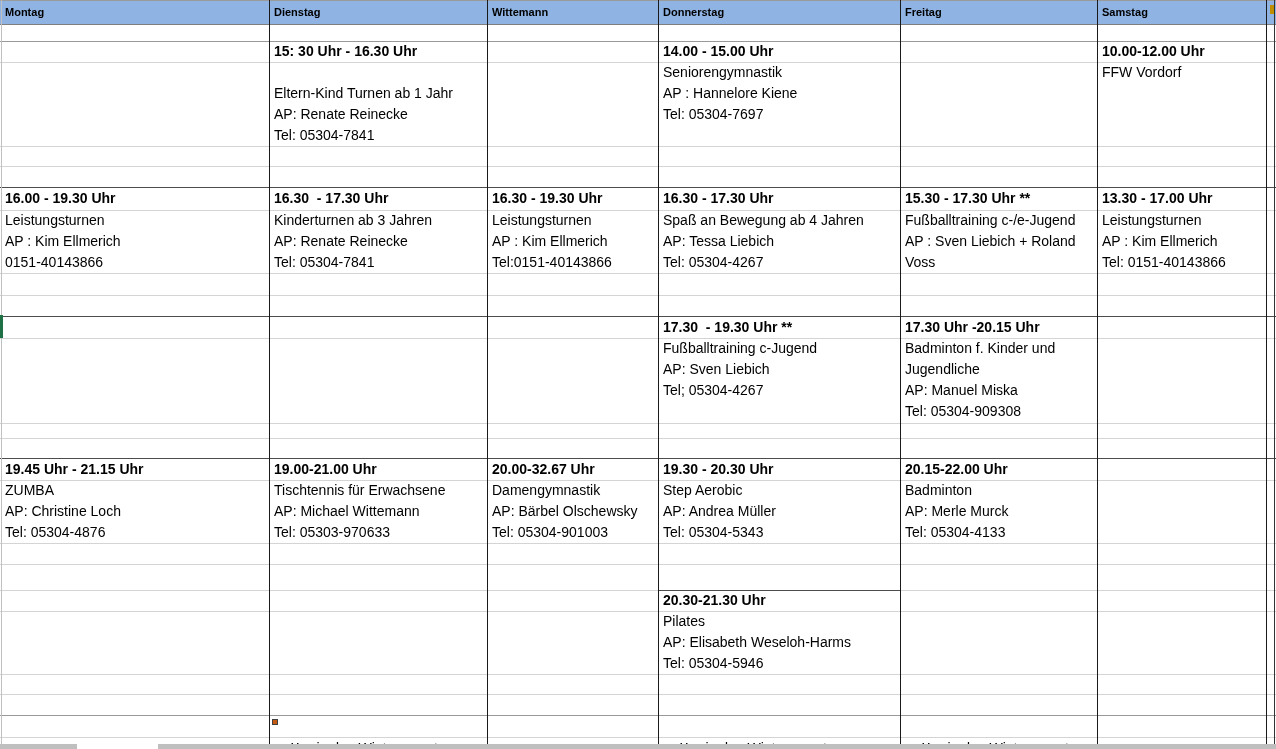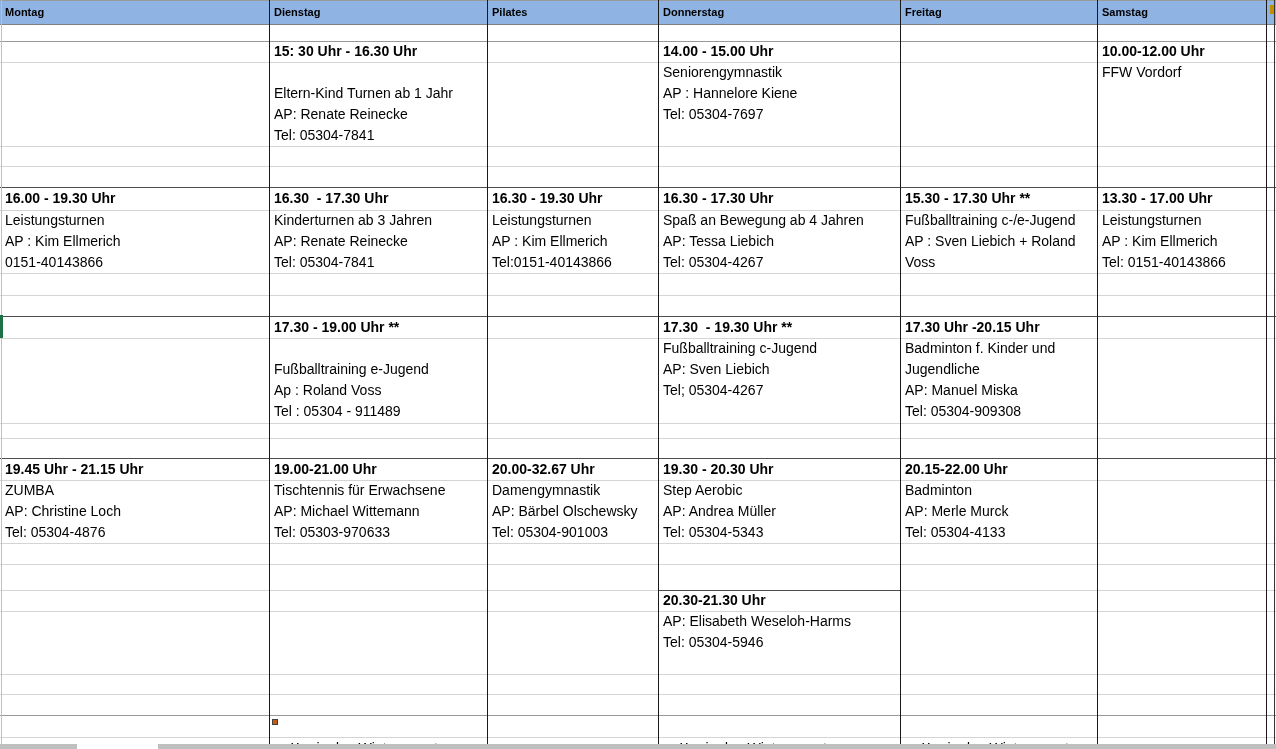--- a/index.html
+++ b/index.html
@@ -25,21 +25,21 @@
   .speck{position:absolute;left:1270px;top:5px;width:4px;height:9px;background:#bf8f00;}
 </style>
 </head>
 <body>
 
 <div id="app">
 
   <div class="hdr-bg"></div>
   <div class="hdr" style="left:1px;width:268px;">Montag</div>
   <div class="hdr" style="left:270px;width:217px;">Dienstag</div>
-  <div class="hdr" style="left:488px;width:170px;">Pilates</div>
+  <div class="hdr" style="left:488px;width:170px;">Wittemann</div>
   <div class="hdr" style="left:659px;width:241px;">Donnerstag</div>
   <div class="hdr" style="left:901px;width:196px;">Freitag</div>
   <div class="hdr" style="left:1098px;width:168px;">Samstag</div>
 
   <div class="hl" style="top:0;background:#9a9a9a;"></div>
   <div class="hl" style="top:41px;background:#999;"></div>
   <div class="hl" style="top:62px;"></div>
   <div class="hl" style="top:146px;"></div>
   <div class="hl" style="top:166px;"></div>
   <div class="hl" style="top:187px;background:#4d4d4d;"></div>
@@ -90,27 +90,20 @@
     <div class="l">Eltern-Kind Turnen ab 1 Jahr</div>
     <div class="l">AP: Renate Reinecke</div>
     <div class="l">Tel: 05304-7841</div>
   </div>
   <div class="block" style="left:270px;top:187px;width:217px;">
     <div class="t t23">16.30  - 17.30 Uhr</div>
     <div class="l">Kinderturnen ab 3 Jahren</div>
     <div class="l">AP: Renate Reinecke</div>
     <div class="l">Tel: 05304-7841</div>
   </div>
-  <div class="block" style="left:270px;top:316px;width:217px;">
-    <div class="t t22">17.30 - 19.00 Uhr **</div>
-    <div class="l"></div>
-    <div class="l">Fußballtraining e-Jugend</div>
-    <div class="l">Ap : Roland Voss</div>
-    <div class="l">Tel : 05304 - 911489</div>
-  </div>
   <div class="block" style="left:270px;top:458px;width:217px;">
     <div class="t t22">19.00-21.00 Uhr</div>
     <div class="l">Tischtennis für Erwachsene</div>
     <div class="l">AP: Michael Wittemann</div>
     <div class="l">Tel: 05303-970633</div>
   </div>
 
   <div class="block" style="left:488px;top:187px;width:170px;">
     <div class="t t23">16.30 - 19.30 Uhr</div>
     <div class="l">Leistungsturnen</div>
@@ -143,20 +136,21 @@
     <div class="l">Tel; 05304-4267</div>
   </div>
   <div class="block" style="left:659px;top:458px;width:241px;">
     <div class="t t22">19.30 - 20.30 Uhr</div>
     <div class="l">Step Aerobic</div>
     <div class="l">AP: Andrea Müller</div>
     <div class="l">Tel: 05304-5343</div>
   </div>
   <div class="block" style="left:659px;top:590px;width:241px;">
     <div class="t">20.30-21.30 Uhr</div>
+    <div class="l">Pilates</div>
     <div class="l">AP: Elisabeth Weseloh-Harms</div>
     <div class="l">Tel: 05304-5946</div>
   </div>
 
   <div class="block" style="left:901px;top:187px;width:196px;">
     <div class="t t23">15.30 - 17.30 Uhr **</div>
     <div class="l">Fußballtraining c-/e-Jugend</div>
     <div class="l">AP : Sven Liebich + Roland</div>
     <div class="l">Voss</div>
   </div>

